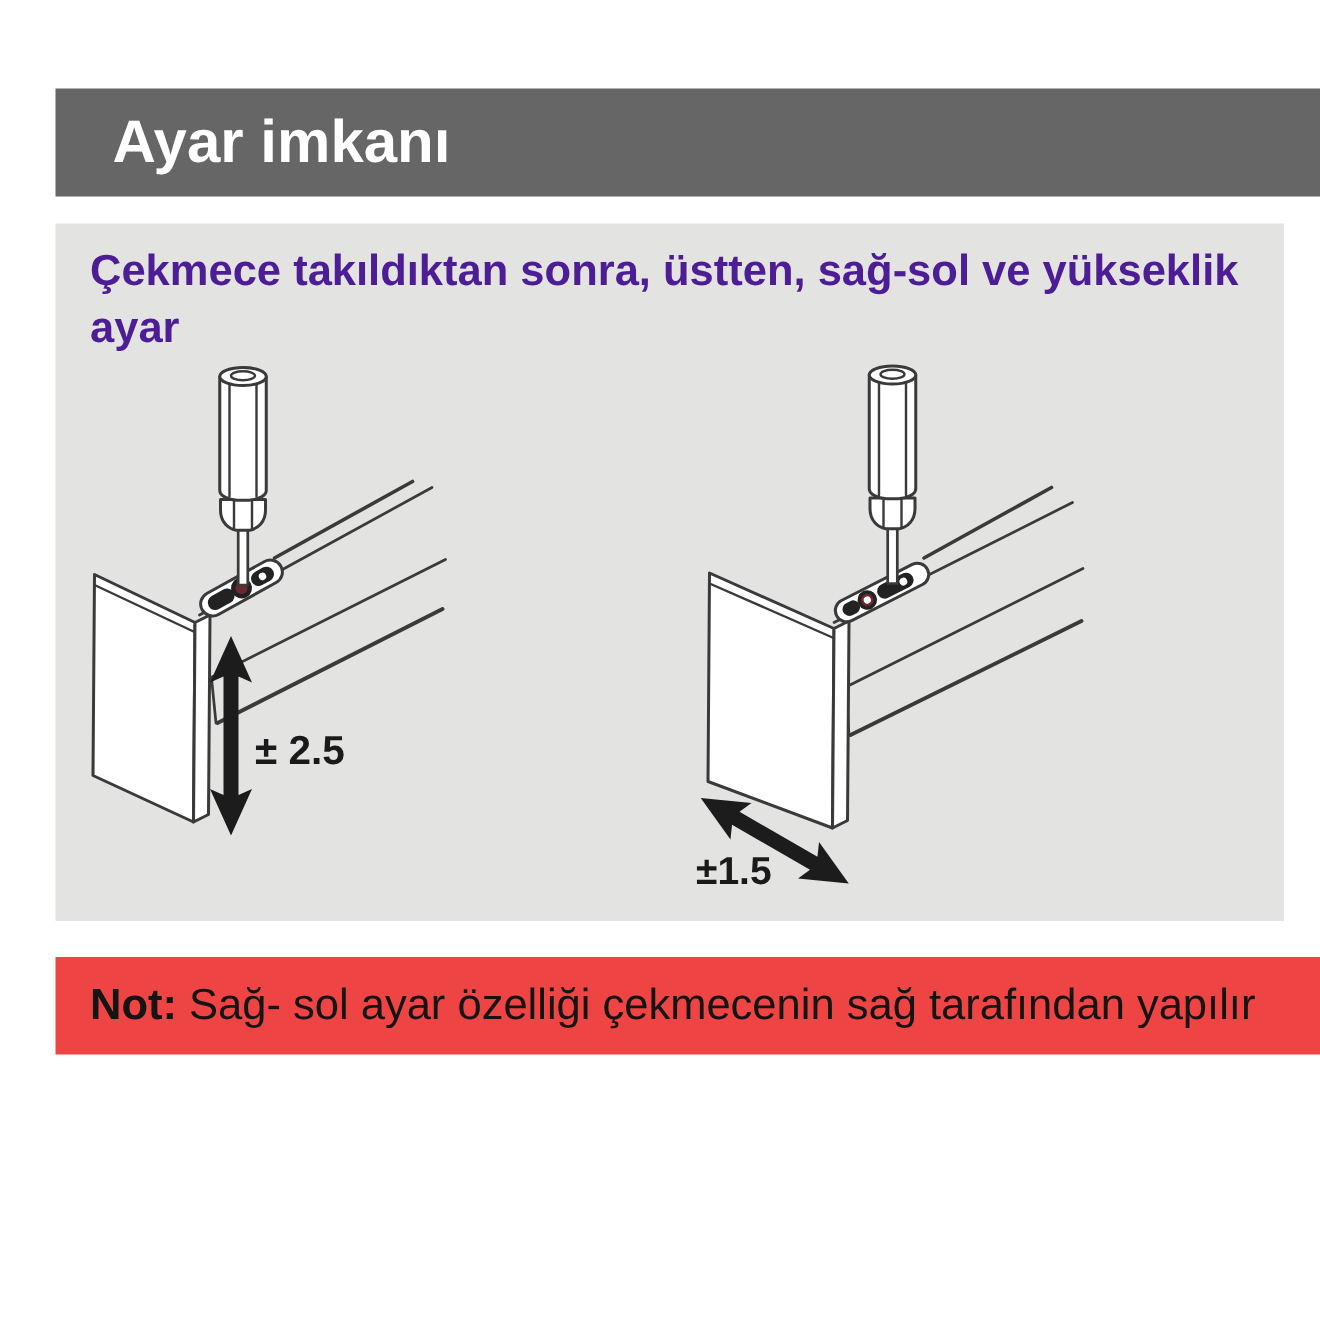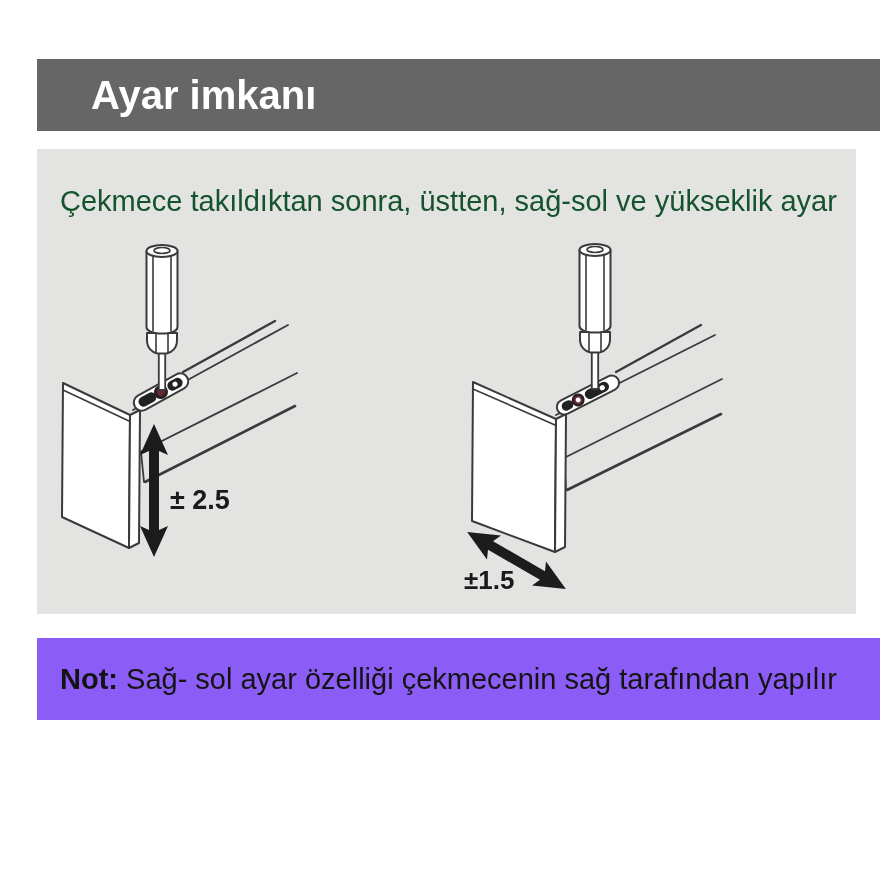--- a/index.html
+++ b/index.html
@@ -5,34 +5,34 @@
   html,body{margin:0;padding:0;}
   body{
     width:880px;height:880px;position:relative;background:#ffffff;
     font-family:"Liberation Sans", sans-serif;overflow:hidden;
   }
   .header-bar{
     position:absolute;left:37px;top:59px;width:843px;height:72px;
     background:#666666;display:flex;align-items:center;
   }
   .header-bar h1{
-    margin:0;padding-left:54px;color:#ffffff;font-size:40px;font-weight:bold;
+    margin:16px;padding-left:22px;color:#ffffff;font-size:40px;font-weight:bold;
     letter-spacing:0px;
   }
   .content-box{
     position:absolute;left:37px;top:149px;width:819px;height:465px;
     background:#e3e3e2;
   }
   .intro{
-    position:absolute;left:23px;top:13px;color:#14532d;font-size:29px;
-    line-height:38px;font-weight:normal;margin-top:20px;
+    position:absolute;left:23px;top:13px;color:#4c1d95;font-size:29px;
+    line-height:38px;font-weight:bold;
   }
   .note-bar{
-    position:absolute;left:37px;top:638px;width:843px;height:82px;
-    background:#8b5cf6;display:flex;align-items:center;
+    position:absolute;left:37px;top:638px;width:843px;height:65px;
+    background:#ef4444;display:flex;align-items:center;
   }
   .note-bar .note-text{
     padding-left:23px;color:#141414;font-size:29px;
   }
   .note-bar .note-prefix{font-weight:bold;}
   svg.figures{position:absolute;left:0;top:0;pointer-events:none;}
   .fig-label{
     font-family:"Liberation Sans", sans-serif;font-weight:bold;fill:#1a1a1a;
   }
 </style>

